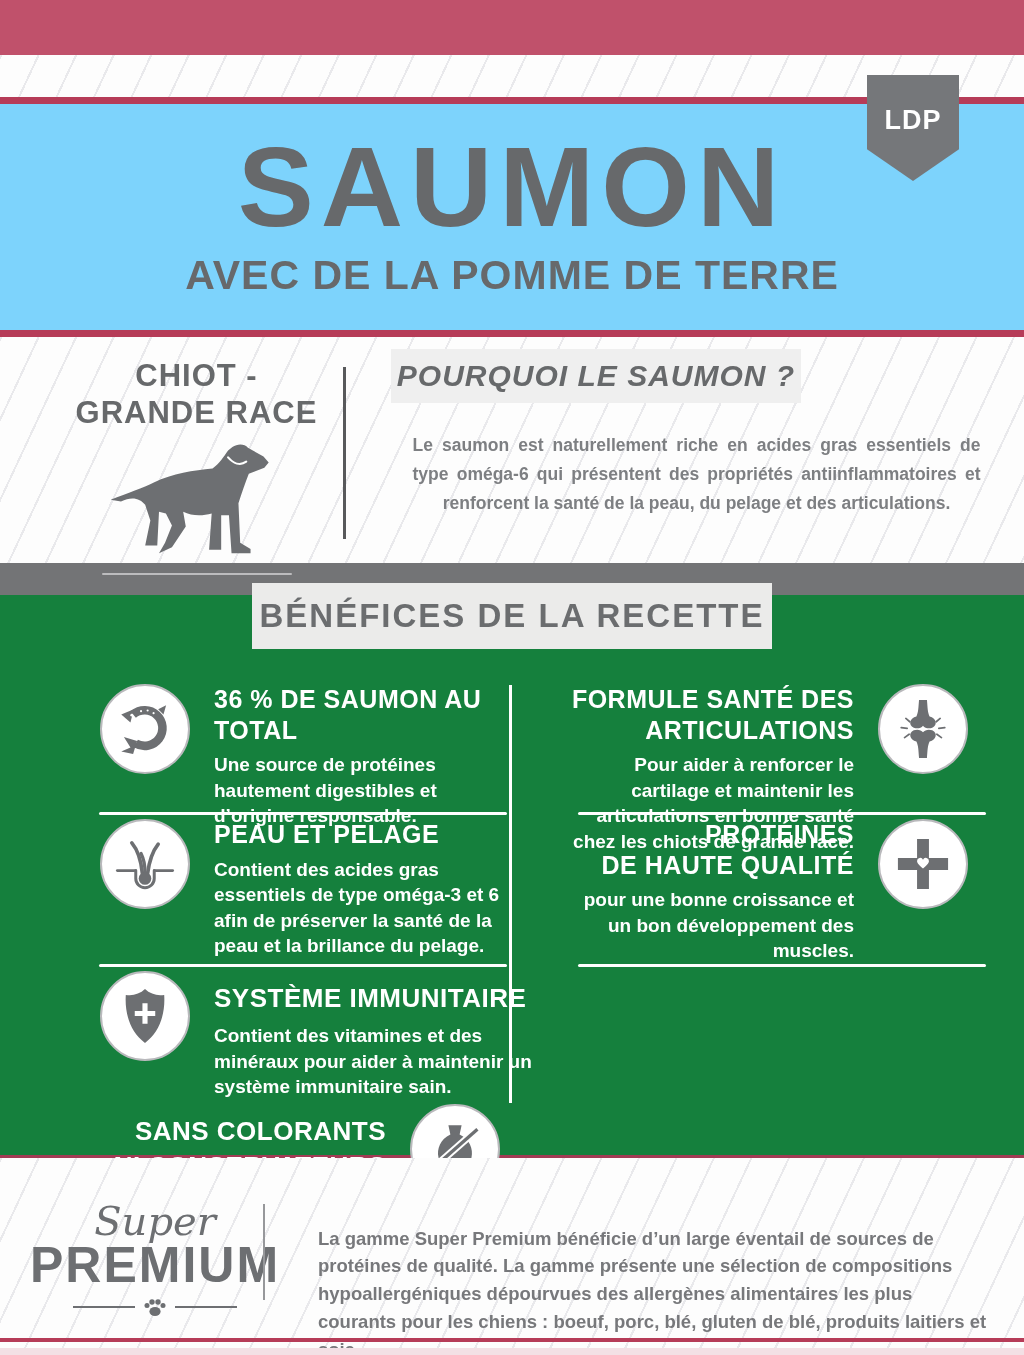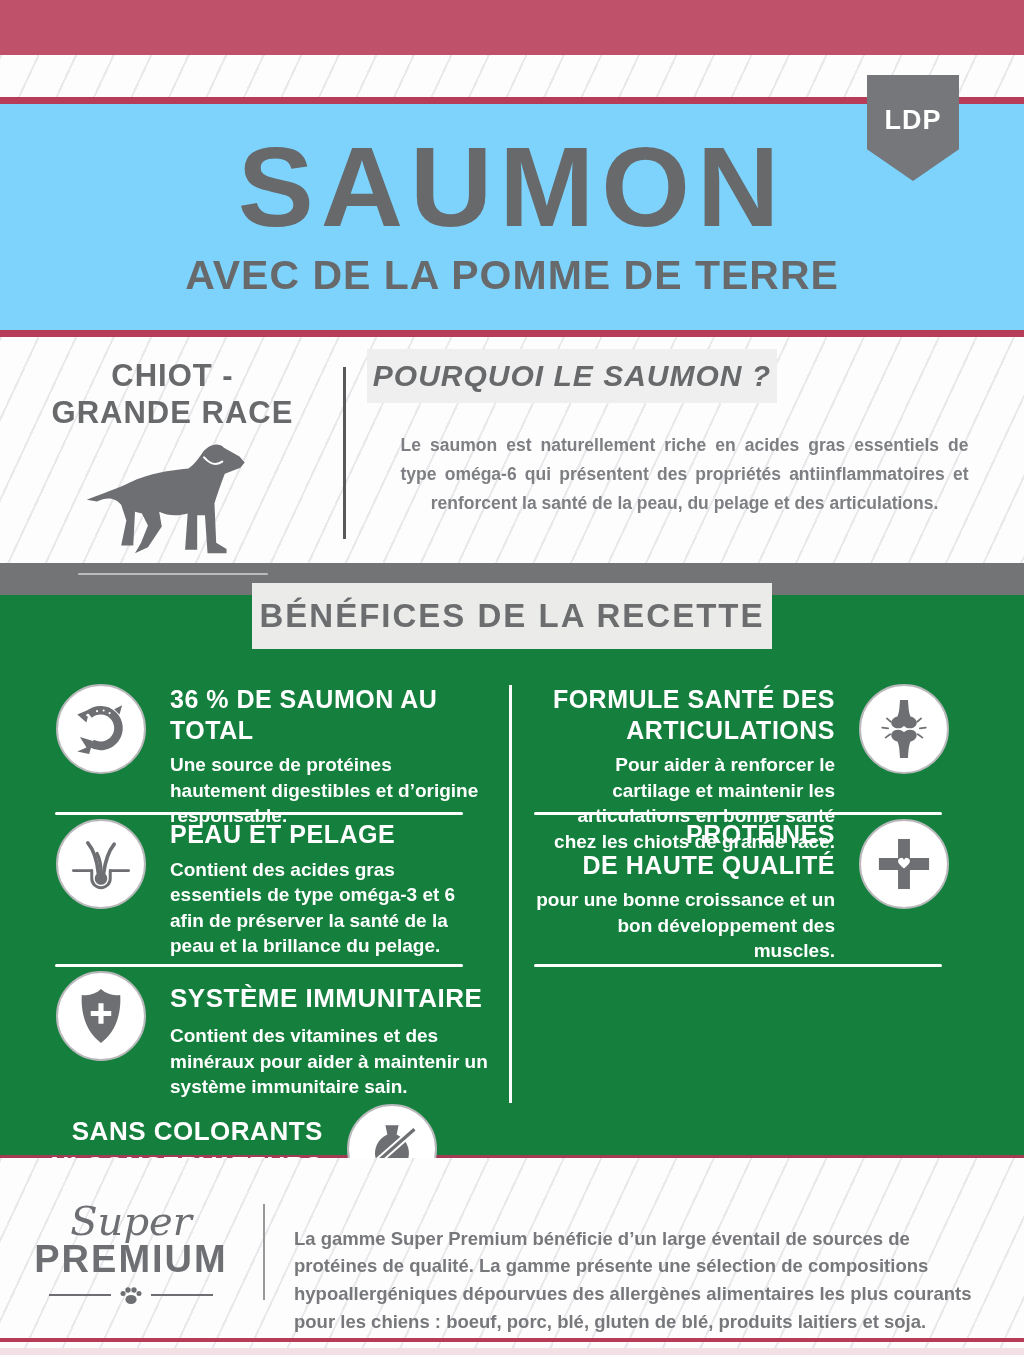--- a/index.html
+++ b/index.html
@@ -4,20 +4,21 @@
 <style>
   html,body{margin:0;padding:0;}
   body{
     width:1024px;height:1355px;
     font-family:"Liberation Sans", sans-serif;
     background:#ffffff; position:relative; overflow:hidden;
   }
   .stripes{
     background-color:#fdfdfd;
     background-image:repeating-linear-gradient(115deg,#e9e9ec 0 2px,rgba(0,0,0,0) 2px 34px);
+    padding-left:24px;
   }
   
   .top-bar{height:55px;background:#c0516b;}
   .stripe-band{height:42px;}
   .red-line{height:7px;background:#b63c58;}
   .title-area{height:226px;background:#7dd3fc;text-align:center;position:relative;}
   .main-title{
     padding-top:26px;font-size:114px;line-height:1;font-weight:700;
     letter-spacing:7px;color:#67696b;
   }
@@ -52,44 +53,44 @@
   
   .gray-band{height:32px;background:#737476;}
   .benefits{height:560px;background:#15803d;position:relative;border-bottom:3px solid #a23c55;}
   .benefits-banner{
     position:absolute;left:252px;top:-12px;width:520px;height:66px;background:#ebebea;
     display:flex;align-items:center;justify-content:center;z-index:3;
   }
   .benefits-banner span{font-size:33px;font-weight:700;letter-spacing:2px;color:#6b6d6f;}
   .benefits-grid{position:absolute;top:85px;left:0;right:0;}
   .vdiv{position:absolute;left:509px;top:90px;height:418px;width:3px;background:#ffffff;z-index:2;}
-  .brow{display:flex;position:relative;}
+  .brow{display:flex;position:relative;margin-left:44px;}
   .brow.divided::before,.brow.divided::after{
     content:"";position:absolute;bottom:0;height:3px;background:#ffffff;border-radius:2px;
   }
   .brow.divided::before{left:55px;width:408px;}
   .brow.divided::after{left:534px;width:408px;}
   .bcell{width:512px;box-sizing:border-box;display:flex;gap:24px;align-items:flex-start;}
   .bcell.left{padding:4px 24px 0 56px;}
-  .bcell.right{padding:4px 75px 0 24px;justify-content:space-between;text-align:right;}
+  .bcell.right{padding:4px 56px 0 24px;justify-content:flex-end;text-align:right;}
   .icon-circle{
     width:90px;height:90px;border-radius:50%;background:#ffffff;flex-shrink:0;
     border:2px solid #b9b9bc;box-sizing:border-box;
     display:flex;align-items:center;justify-content:center;
   }
   .btext{color:#ffffff;min-width:0;}
   .btitle{font-size:25px;font-weight:700;line-height:1.22;letter-spacing:0.5px;white-space:pre-line;}
   .bbody{margin-top:7px;font-size:19px;font-weight:700;line-height:1.35;}
   .r1{height:135px;} .r2{height:152px;} .r3{height:150px;flex-direction:column;}
   .r3 .btitle{font-size:26px;line-height:1.35;margin-top:10px;}
   
   .footer{height:197px;position:relative;display:flex;}
   .brand-block{width:262px;text-align:center;padding-top:40px;box-sizing:border-box;}
   .brand-script{font-family:"DejaVu Serif",serif;font-style:italic;font-size:40px;color:#6d6f72;}
-  .brand-name{font-size:38px;font-weight:700;letter-spacing:2px;color:#6d6f72;line-height:1;margin-top:-4px;}
+  .brand-name{font-size:50px;font-weight:700;letter-spacing:2px;color:#6d6f72;line-height:1;margin-top:-4px;}
   .brand-divider{display:flex;align-items:center;justify-content:center;gap:8px;margin-top:6px;}
   .brand-divider .line{width:62px;height:2px;background:#6d6f72;}
   .footer-vdiv{position:absolute;left:263px;top:46px;height:96px;width:2px;background:#97989b;}
   .footer-body{
     flex:1;padding:48px 34px 0 32px;font-size:18.5px;font-weight:700;
     line-height:1.5;color:#77787b;box-sizing:border-box;
   }
   .footer-redline{position:absolute;left:0;right:0;bottom:13px;height:4px;background:#b63c58;}
   .footer-pale{position:absolute;left:0;right:0;bottom:0;height:7px;background:#f3e0e5;}
   svg .g{fill:#6d6f72;}

